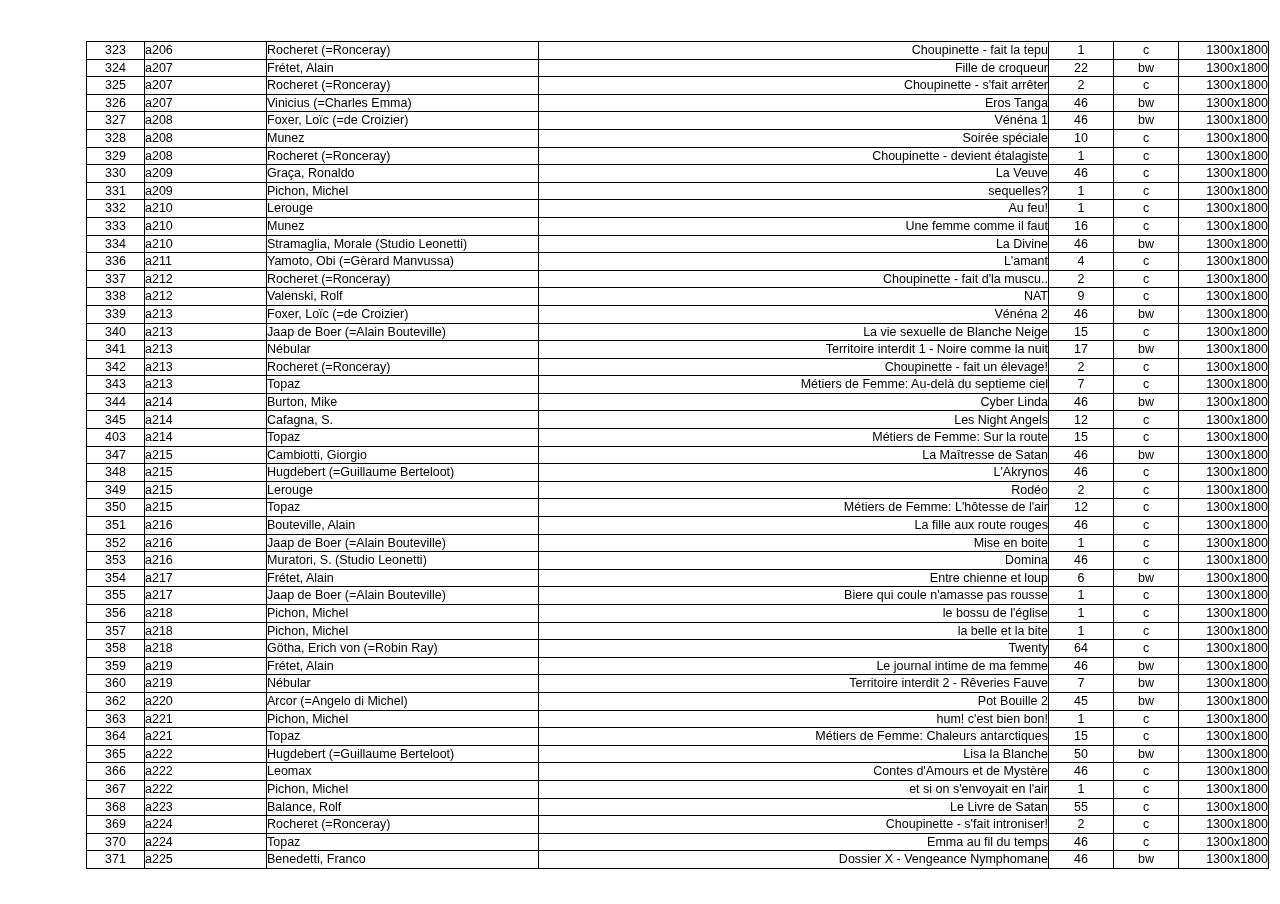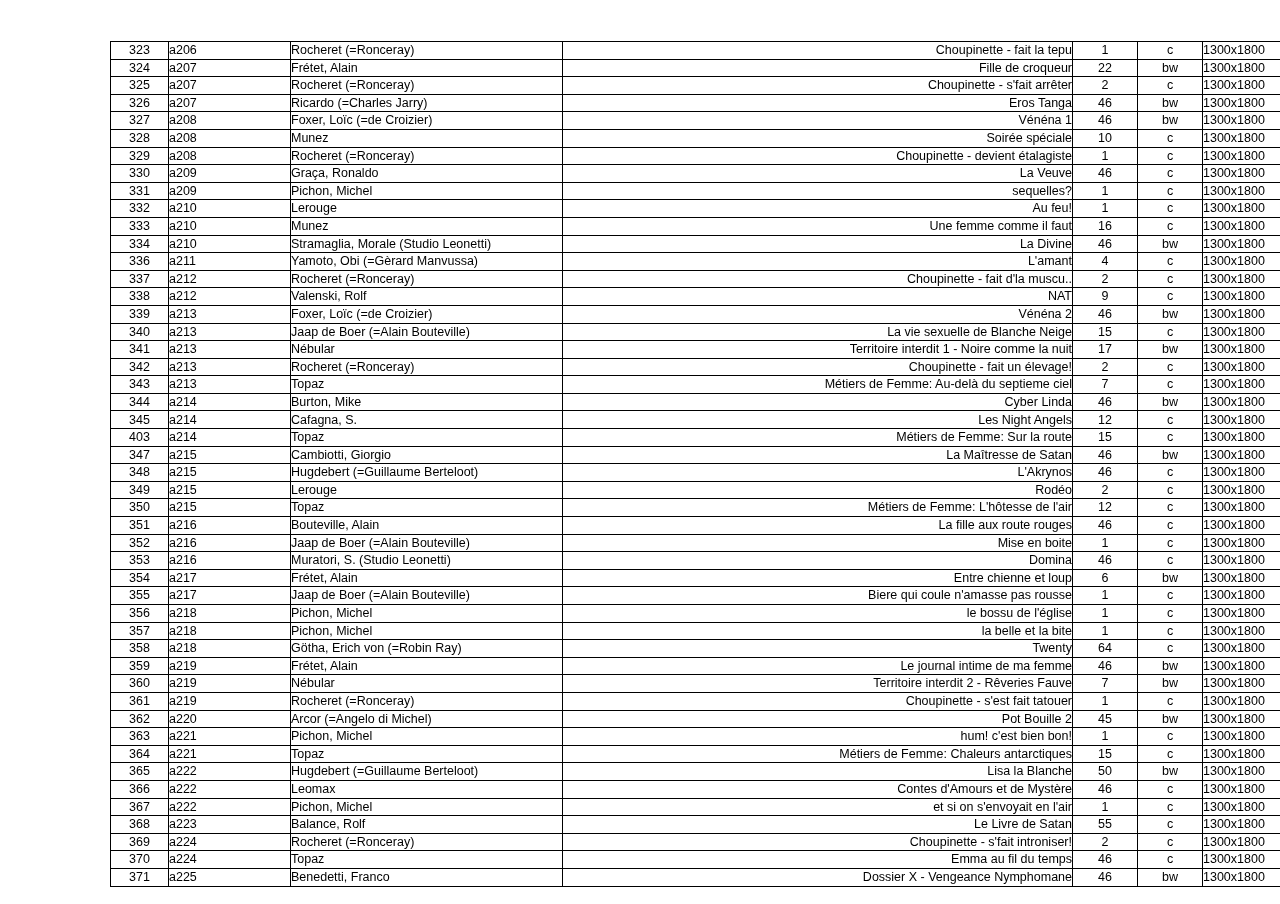--- a/index.html
+++ b/index.html
@@ -16,21 +16,21 @@
     overflow: hidden;
   }
   .page {
     position: relative;
     width: 1280px;
     height: 904px;
     background: #ffffff;
   }
   .table-wrap {
     position: absolute;
-    left: 86px;
+    left: 62px;
     top: 41px;
     width: 1152px;
     padding-left: 24px;
   }
   table.index-table {
     border-collapse: collapse;
     width: 1152px;
     table-layout: fixed;
     font-size: 12.5px;
     line-height: 1.0;
@@ -51,21 +51,21 @@
     white-space: nowrap;
     overflow: hidden;
     background: #ffffff;
   }
   td.cell-num    { text-align: center; }
   td.cell-ref    { text-align: left; }
   td.cell-author { text-align: left;  padding-left: 4px; }
   td.cell-title  { text-align: right;  padding-left: 4px; }
   td.cell-count  { text-align: center; }
   td.cell-color  { text-align: center; }
-  td.cell-size   { text-align: left; margin-top: 43px; }
+  td.cell-size   { text-align: right; margin-top: 43px; }
 </style>
 </head>
 <body>
 
 <div class="page">
   <div class="table-wrap">
     <table class="index-table">
       <colgroup>
         <col class="c-num">
         <col class="c-ref">
@@ -99,21 +99,21 @@
             <td class="cell-ref">a207</td>
             <td class="cell-author">Rocheret (=Ronceray)</td>
             <td class="cell-title">Choupinette - s'fait arrêter</td>
             <td class="cell-count">2</td>
             <td class="cell-color">c</td>
             <td class="cell-size">1300x1800</td>
           </tr>
           <tr>
             <td class="cell-num">326</td>
             <td class="cell-ref">a207</td>
-            <td class="cell-author">Ricardo (=Charles Jarry)</td>
+            <td class="cell-author">Vinicius (=Charles Emma)</td>
             <td class="cell-title">Eros Tanga</td>
             <td class="cell-count">46</td>
             <td class="cell-color">bw</td>
             <td class="cell-size">1300x1800</td>
           </tr>
           <tr>
             <td class="cell-num">327</td>
             <td class="cell-ref">a208</td>
             <td class="cell-author">Foxer, Loïc (=de Croizier)</td>
             <td class="cell-title">Vénéna 1</td>
@@ -400,29 +400,20 @@
             <td class="cell-color">bw</td>
             <td class="cell-size">1300x1800</td>
           </tr>
           <tr>
             <td class="cell-num">360</td>
             <td class="cell-ref">a219</td>
             <td class="cell-author">Nébular</td>
             <td class="cell-title">Territoire interdit 2 - Rêveries Fauve</td>
             <td class="cell-count">7</td>
             <td class="cell-color">bw</td>
-            <td class="cell-size">1300x1800</td>
-          </tr>
-          <tr>
-            <td class="cell-num">361</td>
-            <td class="cell-ref">a219</td>
-            <td class="cell-author">Rocheret (=Ronceray)</td>
-            <td class="cell-title">Choupinette - s'est fait tatouer</td>
-            <td class="cell-count">1</td>
-            <td class="cell-color">c</td>
             <td class="cell-size">1300x1800</td>
           </tr>
           <tr>
             <td class="cell-num">362</td>
             <td class="cell-ref">a220</td>
             <td class="cell-author">Arcor (=Angelo di Michel)</td>
             <td class="cell-title">Pot Bouille 2</td>
             <td class="cell-count">45</td>
             <td class="cell-color">bw</td>
             <td class="cell-size">1300x1800</td>

